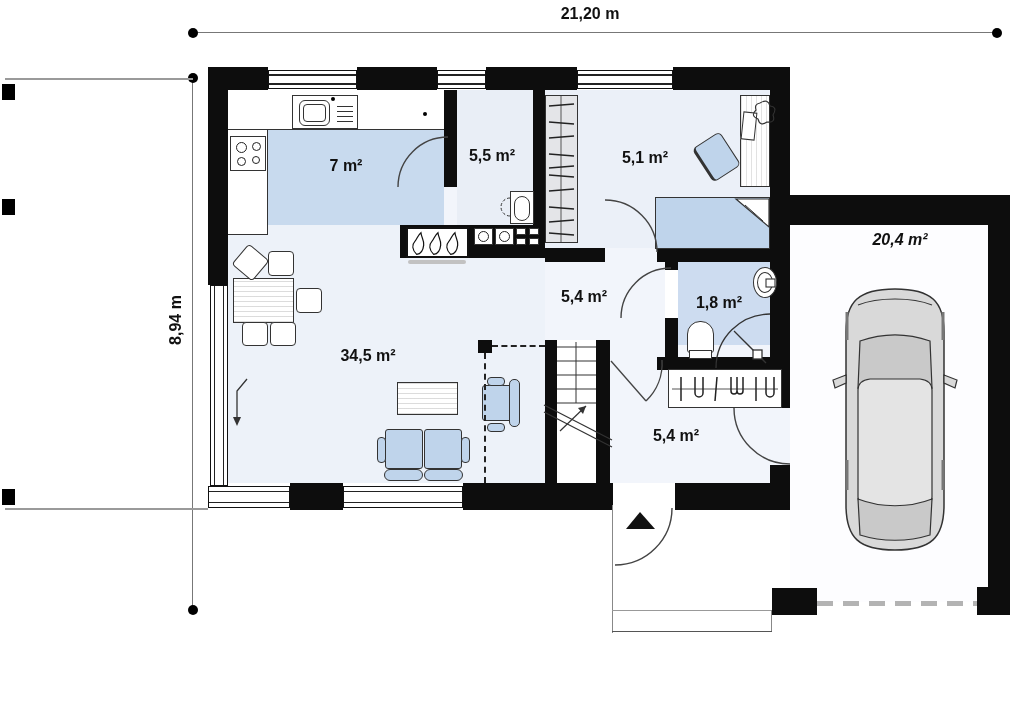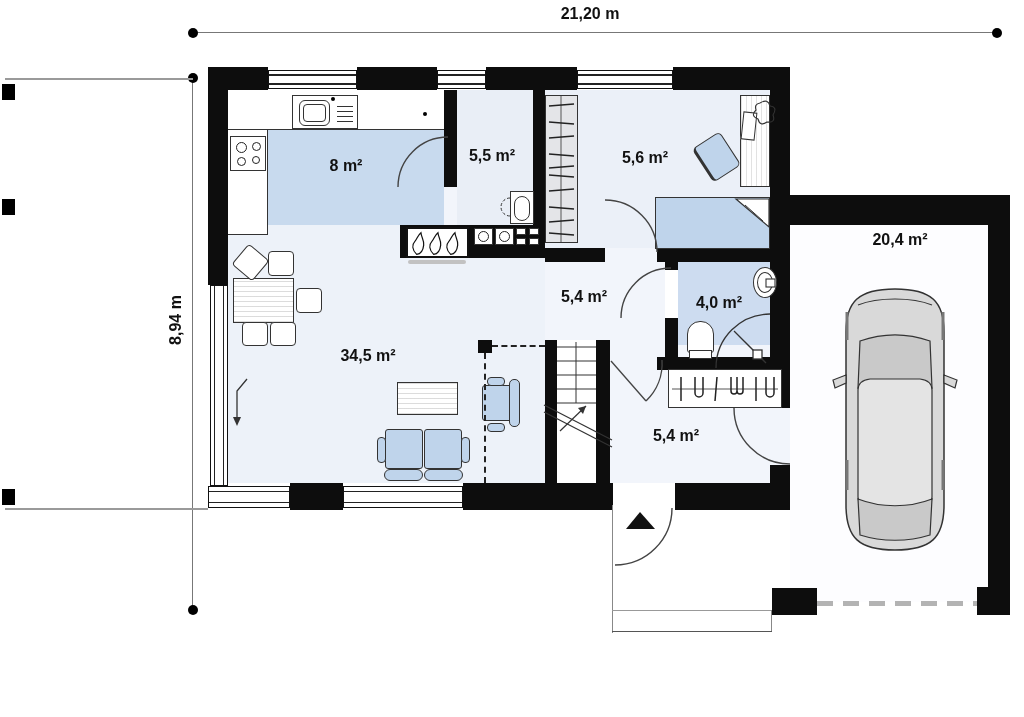--- a/index.html
+++ b/index.html
@@ -156,28 +156,28 @@
 
   <div class="abs" style="left:492px;top:345px;width:53px;border-top:2px dashed #222;"></div>
   <div class="abs" style="left:484px;top:353px;height:130px;border-left:2px dashed #222;"></div>
 
   <div class="abs" style="left:612px;top:505px;height:128px;border-left:1.5px solid #888;"></div>
   <div class="abs" style="left:612px;top:610px;width:160px;border-top:1.5px solid #999;"></div>
   <div class="abs" style="left:612px;top:631px;width:160px;border-top:1.5px solid #555;"></div>
   <div class="abs" style="left:771px;top:610px;height:21px;border-left:1.5px solid #888;"></div>
   <div class="abs" style="left:817px;top:601px;width:160px;height:5px;background:repeating-linear-gradient(90deg,#b3b3b3 0 16px,transparent 16px 26px);"></div>
 
-  <div class="label" style="left:306px;top:156px;width:80px;">8 m²</div>
+  <div class="label" style="left:306px;top:156px;width:80px;">7 m²</div>
   <div class="label" style="left:452px;top:146px;width:80px;">5,5 m²</div>
-  <div class="label" style="left:605px;top:148px;width:80px;">5,6 m²</div>
+  <div class="label" style="left:605px;top:148px;width:80px;">5,1 m²</div>
   <div class="label" style="left:544px;top:287px;width:80px;">5,4 m²</div>
-  <div class="label" style="left:679px;top:293px;width:80px;">4,0 m²</div>
+  <div class="label" style="left:679px;top:293px;width:80px;">1,8 m²</div>
   <div class="label" style="left:328px;top:346px;width:80px;">34,5 m²</div>
   <div class="label" style="left:636px;top:426px;width:80px;">5,4 m²</div>
-  <div class="label" style="left:860px;top:230px;width:80px;">20,4 m²</div>
+  <div class="label" style="left:860px;top:230px;width:80px;font-style:italic;">20,4 m²</div>
 
   <svg class="overlay" width="1024" height="717" viewBox="0 0 1024 717">
     <defs>
       <path id="flame" d="M5,22 C0,18 -1,13 2,9 C4,6 4,3 7,0 C8,5 11,7 11,12 C11,18 9,21 5,22 Z"></path>
     </defs>
 
     <g fill="none" stroke="#444" stroke-width="1.4">
       <path d="M 398 187 A 50 50 0 0 1 448 137"></path>
       <path d="M 657 252 A 52 52 0 0 0 605 200"></path>
       <path d="M 671 268 A 50 50 0 0 0 621 318"></path>

